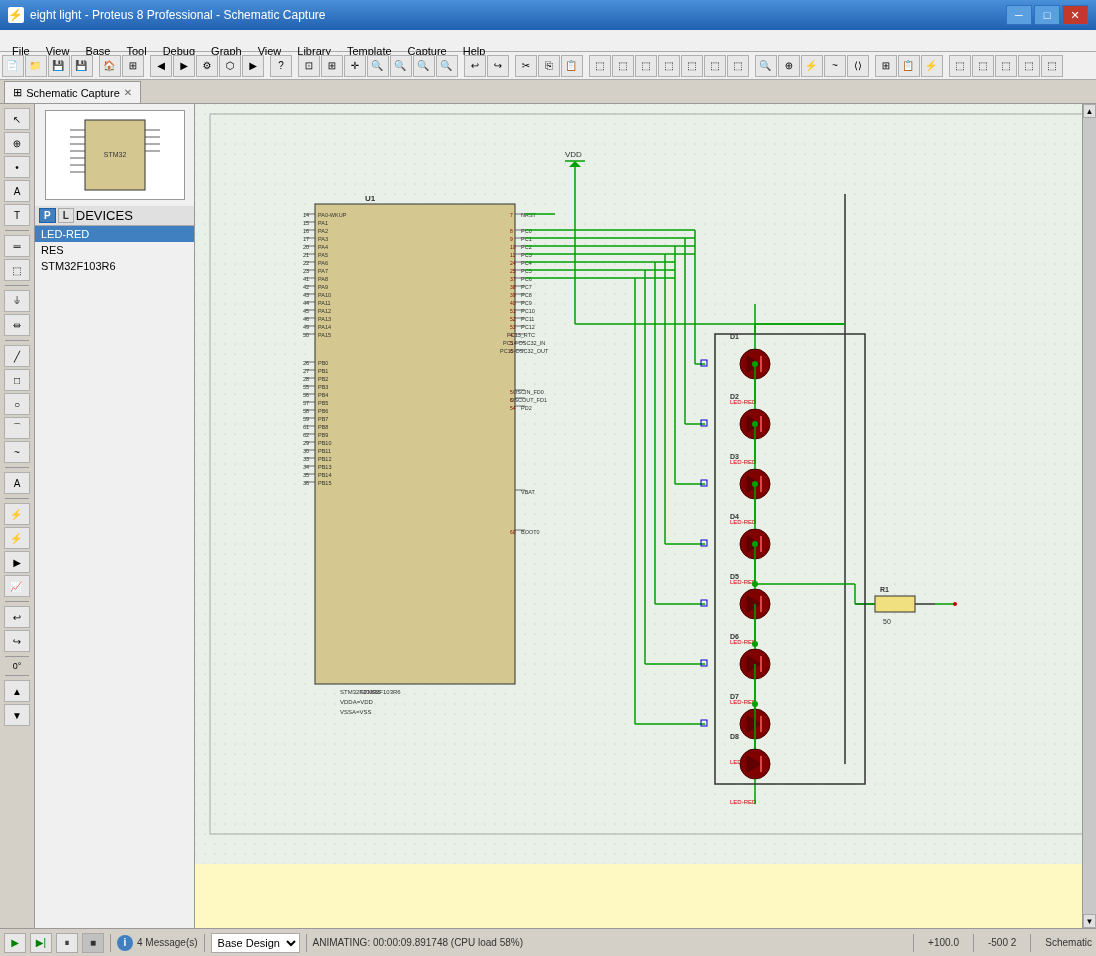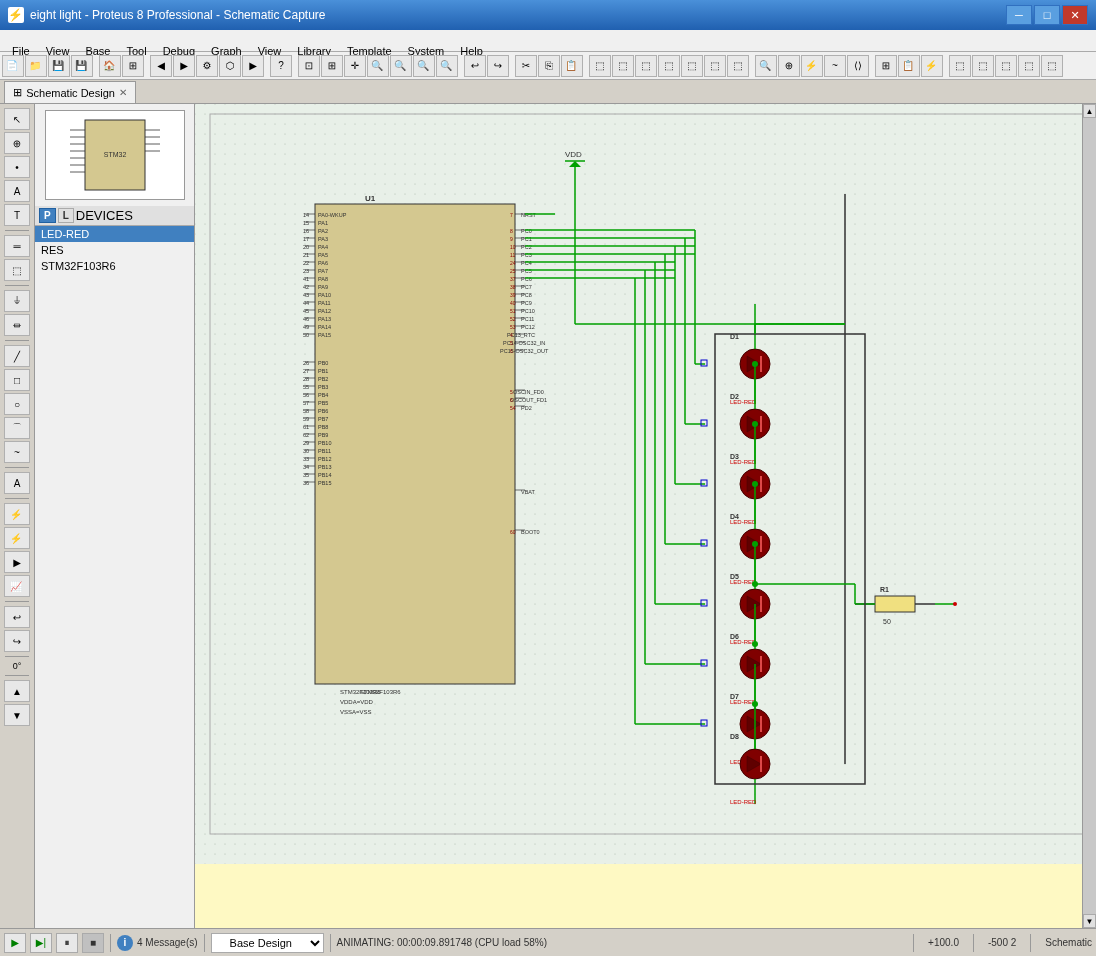--- a/index.html
+++ b/index.html
@@ -182,21 +182,21 @@
       display: flex; align-items: center; justify-content: center;
       font-size: 10px;
     }
     .status-sep { width: 1px; height: 18px; background: #999; margin: 0 2px; }
     .status-text { font-size: 10px; color: #333; text-align: center; }
     .status-select {
       height: 20px;
       font-size: 11px;
       background: white;
       border: 1px solid #aaa;
-      padding: 0 14px;
+      padding: 0 2px;
     }
     .status-info {
       background: #4080c0;
       color: white;
       width: 16px; height: 16px;
       border-radius: 50%;
       display: flex; align-items: center; justify-content: center;
       font-size: 10px; font-weight: bold;
     }
     .status-right { margin-left: auto; display: flex; align-items: center; gap: 12px; }
@@ -238,21 +238,21 @@
 <div class="menu-bar">
   <div class="menu-item">File</div>
   <div class="menu-item">View</div>
   <div class="menu-item">Base</div>
   <div class="menu-item">Tool</div>
   <div class="menu-item">Debug</div>
   <div class="menu-item">Graph</div>
   <div class="menu-item">View</div>
   <div class="menu-item">Library</div>
   <div class="menu-item">Template</div>
-  <div class="menu-item">System</div>
+  <div class="menu-item">Capture</div>
   <div class="menu-item">Help</div>
 </div>
 
 <div class="toolbar">
   <div class="tb-btn">📄</div>
   <div class="tb-btn">📁</div>
   <div class="tb-btn">💾</div>
   <div class="tb-btn">💾</div>
   <div class="tb-sep"></div>
   <div class="tb-btn">🏠</div>
@@ -302,21 +302,21 @@
   <div class="tb-btn">⬚</div>
   <div class="tb-btn">⬚</div>
   <div class="tb-btn">⬚</div>
   <div class="tb-btn">⬚</div>
   <div class="tb-btn">⬚</div>
 </div>
 
 <div class="tab-bar">
   <div class="tab">
     <span>⊞</span>
-    <span>Schematic Design</span>
+    <span>Schematic Capture</span>
     <span class="tab-close">✕</span>
   </div>
 </div>
 
 <div class="main-area">
 
   <div class="left-toolbar">
     <div class="lt-btn">↖</div>
     <div class="lt-btn">⊕</div>
     <div class="lt-btn">•</div>

